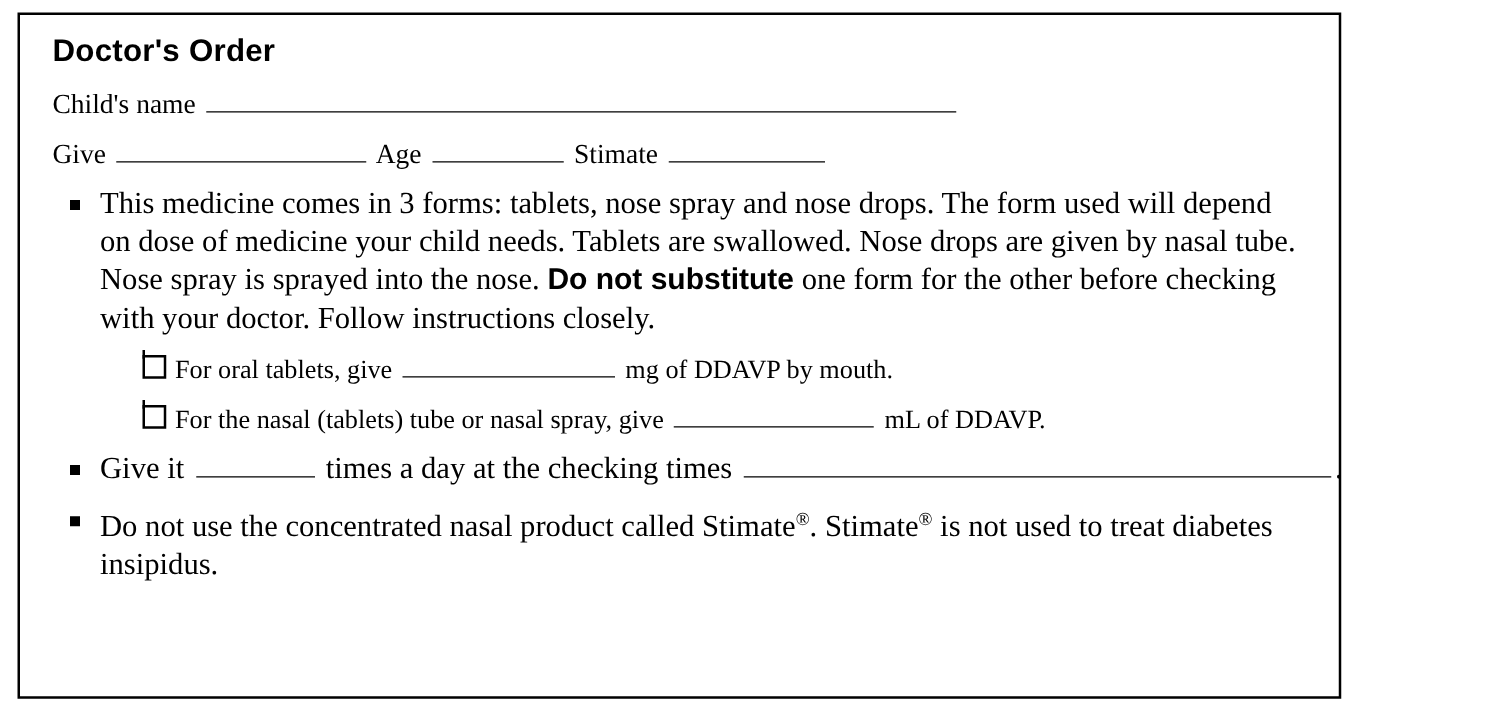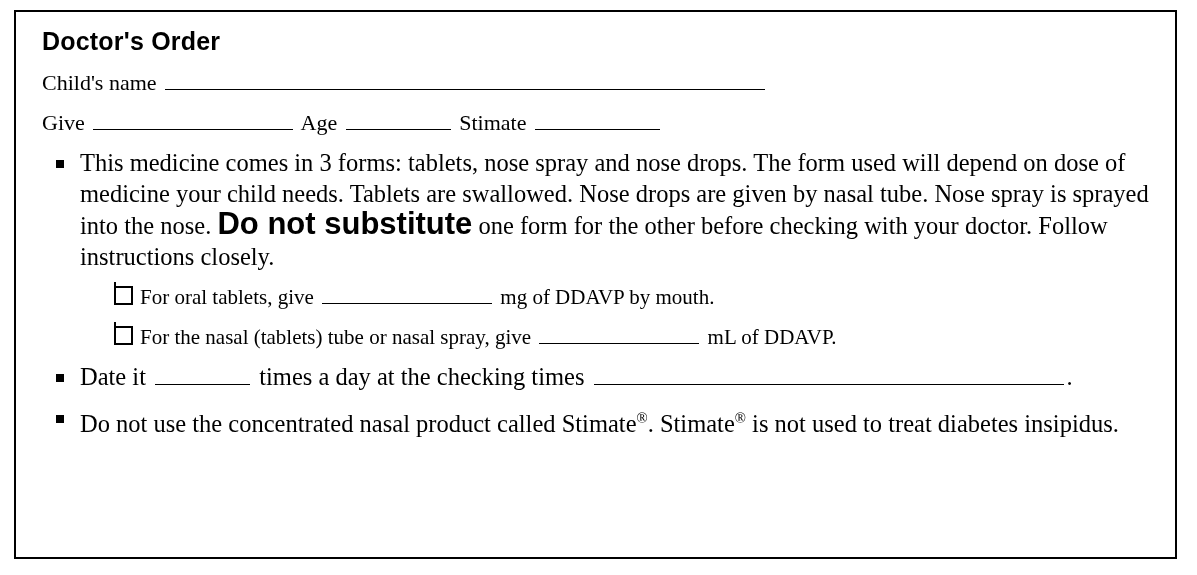--- a/index.html
+++ b/index.html
@@ -12,21 +12,21 @@
     height: 575px;
     font-family: "Liberation Serif", serif;
     color: #000000;
     overflow: hidden;
   }
 
   .doc-frame {
     position: absolute;
     left: 14px;
     top: 10px;
-    width: 1163px;
+    width: 1059px;
     height: 549px;
     border: 2px solid #000000;
     box-sizing: border-box;
     background: #ffffff;
   }
 
   .inner {
     padding: 14px 26px 0 26px;
   }
 
@@ -104,21 +104,21 @@
   .sub-item .checkbox::after {
     content: "";
     position: absolute;
     left: -2.5px;
     top: -6px;
     width: 0;
     height: 7px;
     border-left: 2.5px solid #000000;
   }
 
-  .bold { font-weight: bold; font-family: "Liberation Sans", sans-serif; font-size: 31px; text-align: center;}
+  .bold { font-weight: bold; font-family: "Liberation Sans", sans-serif; font-size: 24px; text-align: center;}
 
   sup { font-size: 0.6em; vertical-align: super; }
 
   .nowrap { white-space: nowrap; }
 </style>
 </head>
 <body>
 
 <div class="doc-frame">
   <div class="inner">
@@ -152,21 +152,21 @@
 
         <div class="sub-item">
           <span class="checkbox"></span><span>For the nasal (tablets) tube or nasal spray, give</span>
           <span class="blank ml"></span>
           <span>mL of DDAVP.</span>
         </div>
       </li>
 
       <li>
         <span class="nowrap">
-          <span>Date it</span>
+          <span>Give it</span>
           <span class="blank times"></span>
           <span>times a day at the checking times</span>
           <span class="blank attimes"></span><span>.</span>
         </span>
       </li>
 
       <li>
         <p class="para"><span>Do not use the concentrated nasal product called Stimate</span><sup>®</sup><span>.  Stimate</span><sup>®</sup><span> is not used to treat diabetes insipidus.</span></p>
       </li>
 

